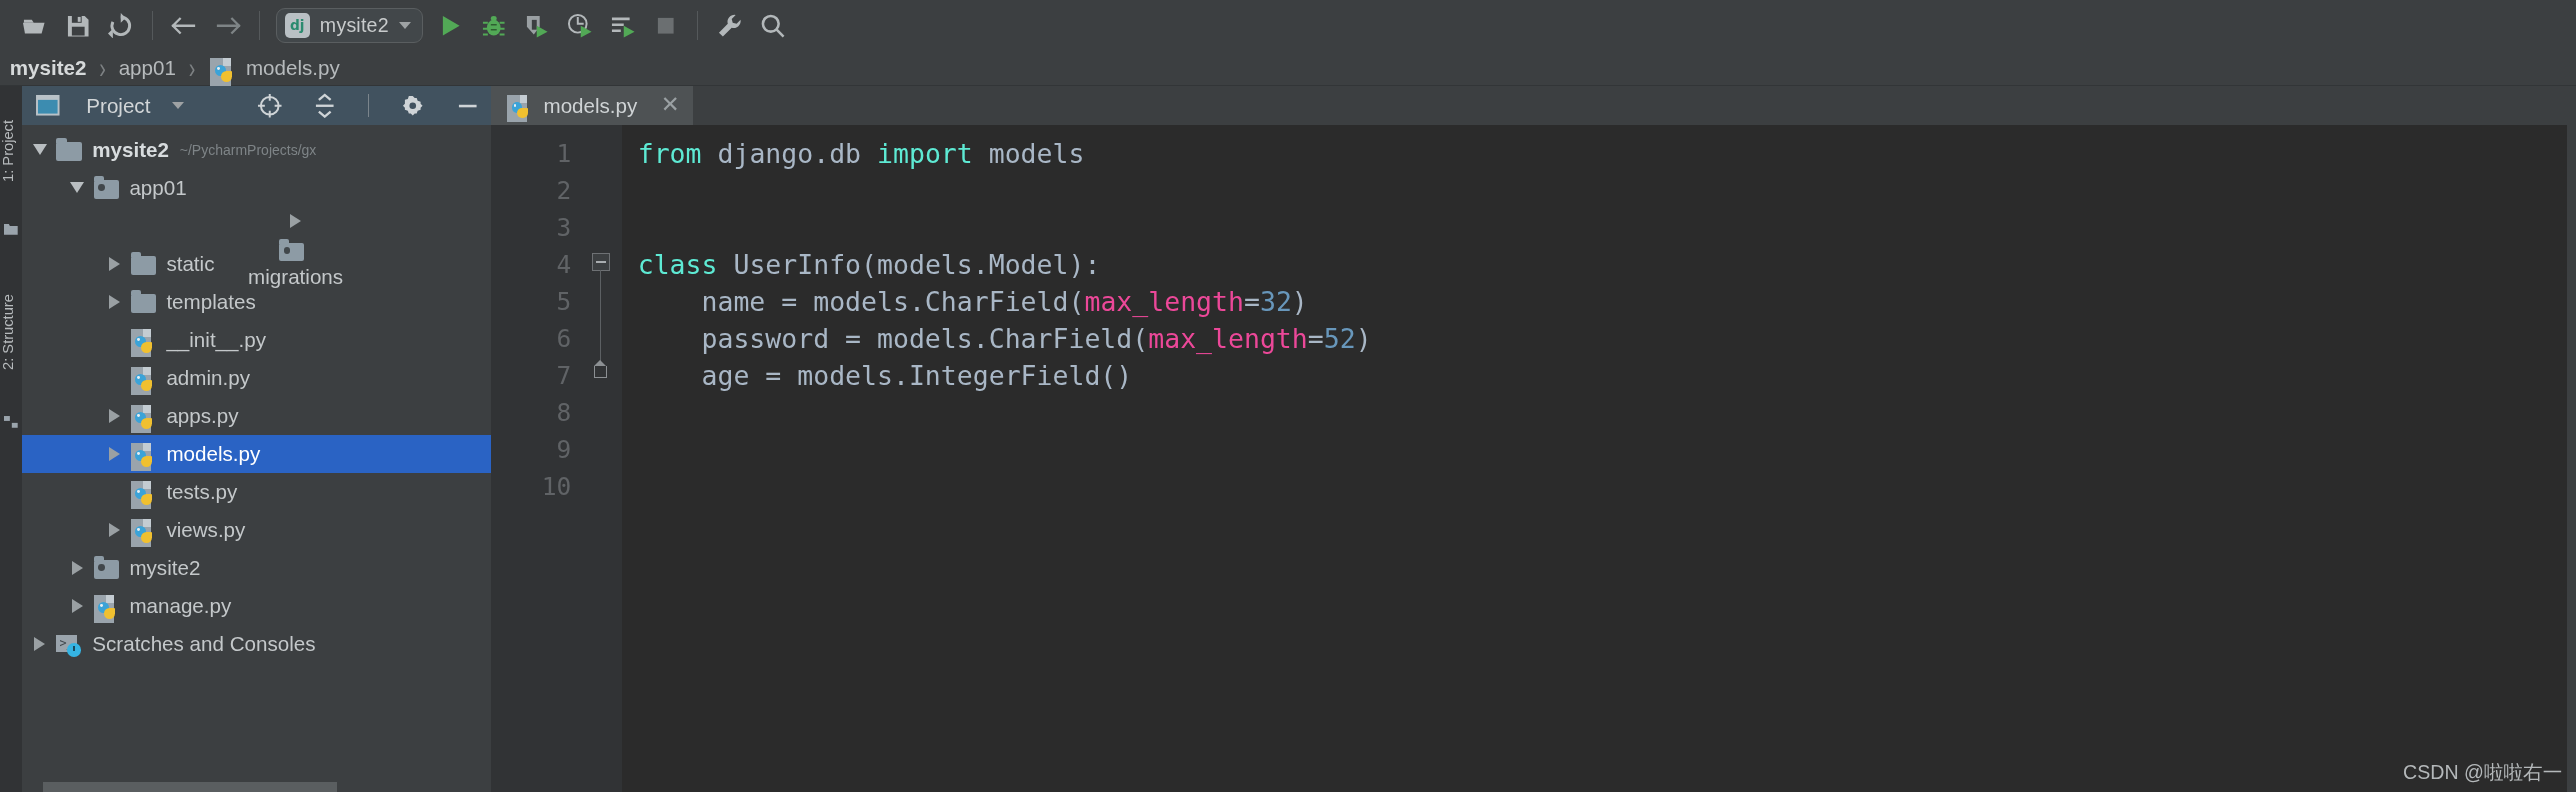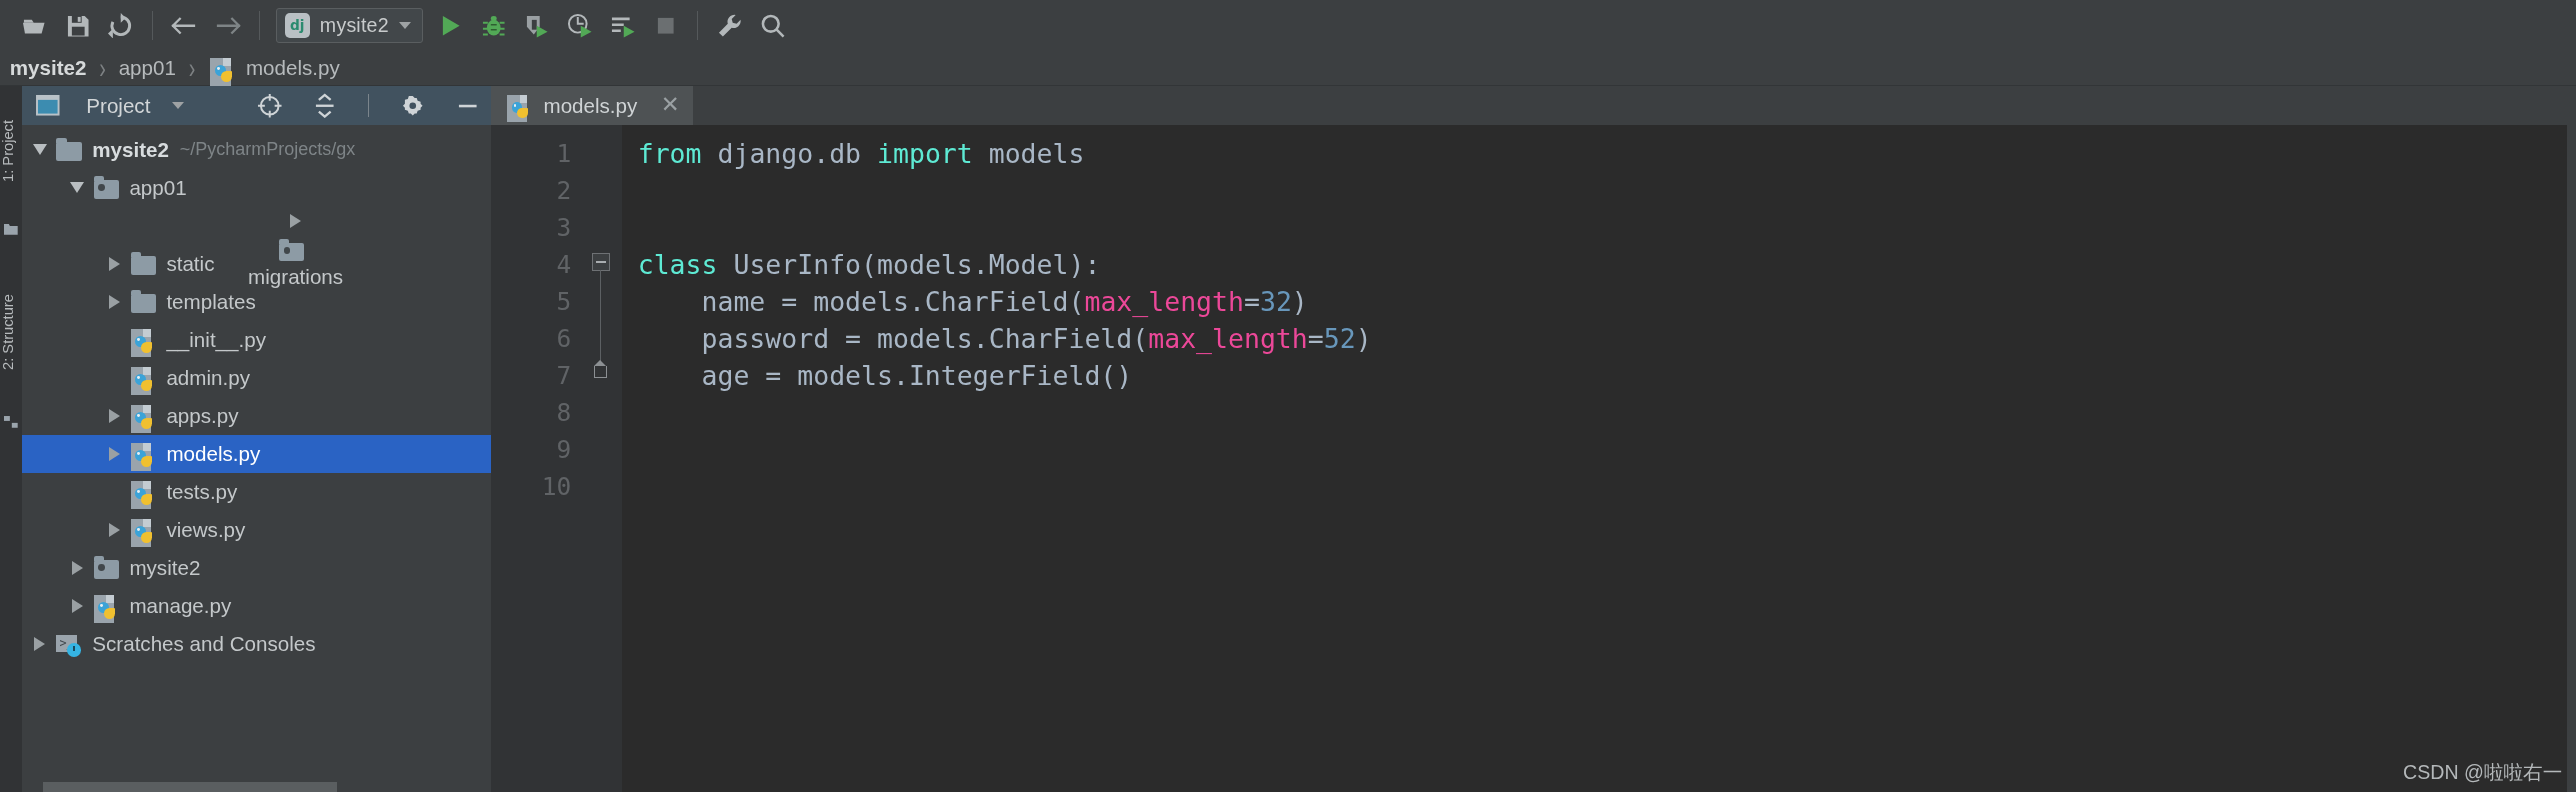--- a/index.html
+++ b/index.html
@@ -17,21 +17,21 @@
     background: #3c3f41; display: flex; align-items: center;
     padding-left: 13.7px; gap: 0;
   }
   .tb-btn {
     width: 43px; height: 43px; display: flex; align-items: center; justify-content: center;
     border-radius: 3.9px;
   }
   .tb-sep { width: 1px; height: 29px; background: #55595b; margin: 0 9.8px; }
   .run-config {
     display: flex; align-items: center; gap: 9.8px; height: 35px;
-    border: 1px solid #5a5e60; border-radius: 3px; padding: 0 11.8px 0 7.8px;
+    border: 1px solid #5a5e60; border-radius: 9px; padding: 0 11.8px 0 7.8px;
     background: #42474a; margin: 0 5.9px;
   }
   .run-config .rc-label {
     color: #c8cbcc; font-size: 19.6px; letter-spacing: 0.2px;
   }
   .dj-badge {
     width: 25.5px; height: 25.5px; border-radius: 4.9px; background: #b9c0c4;
     color: #2b8a6f; font-size: 13.7px; font-weight: bold; font-family: "DejaVu Sans", sans-serif;
     display: flex; align-items: center; justify-content: center; line-height: 1;
   }
@@ -98,21 +98,21 @@
     width: 0; height: 0; border-top: 7.8px solid transparent; border-bottom: 7.8px solid transparent;
     border-left: 11.8px solid #9aa0a3;
   }
   .arrow-down {
     width: 0; height: 0; border-left: 7.8px solid transparent; border-right: 7.8px solid transparent;
     border-top: 11.8px solid #b9bec1;
   }
   .ticon { width: 29px; height: 29px; margin-right: 8.8px; flex: 0 0 29px; position: relative; }
   .tlabel { color: #c4c8ca; }
   .tlabel.bold { font-weight: bold; color: #d8dcde; }
-  .tpath { color: #7e8487; font-size: 18px; margin-left: 10.8px; }
+  .tpath { color: #7e8487; font-size: 14px; margin-left: 10.8px; }
 
   
   .folder {
     position: absolute; left: 2px; top: 6.9px; width: 25.5px; height: 18.6px;
     background: #8d9ba5; border-radius: 2px;
   }
   .folder::before {
     content: ""; position: absolute; left: 0; top: -3.9px; width: 10.8px; height: 4.9px;
     background: #8d9ba5; border-radius: 2px 2px 0 0;
   }

